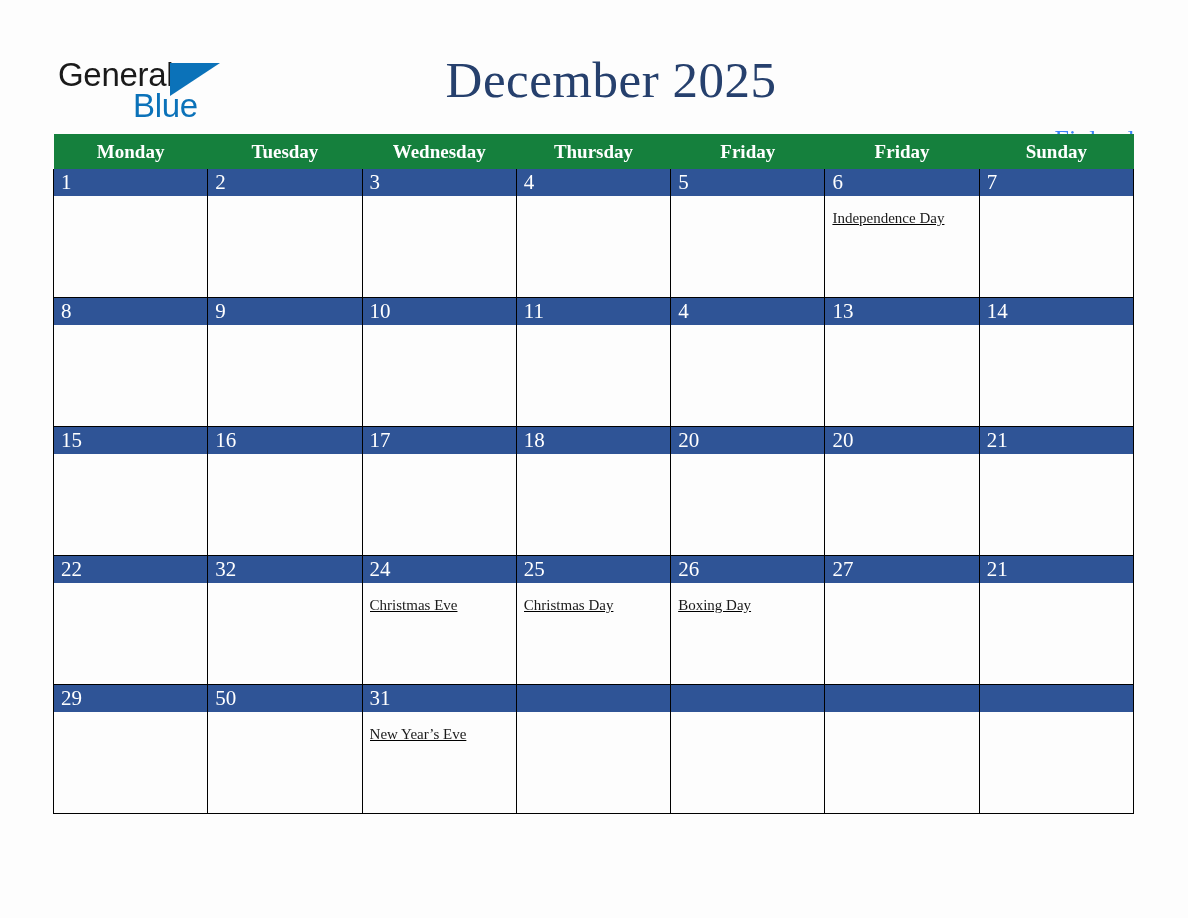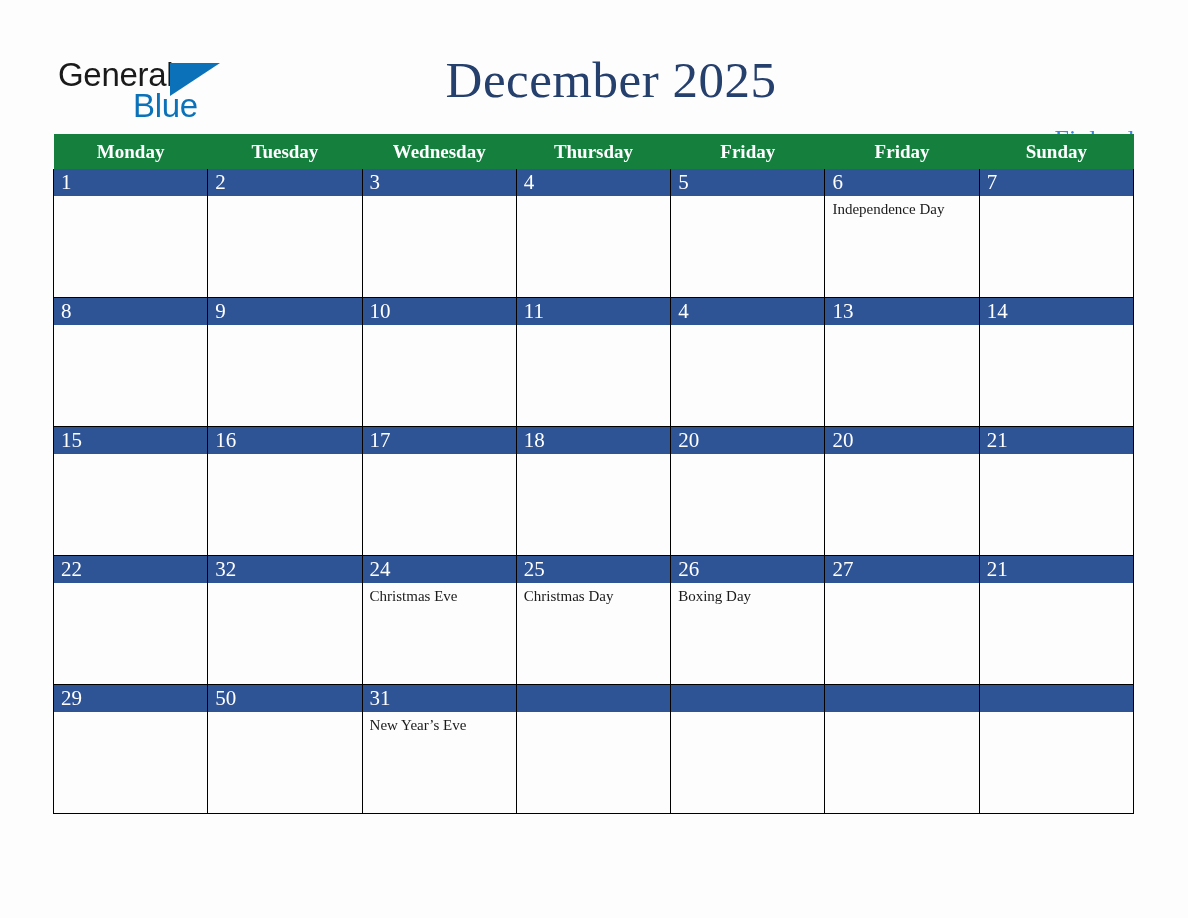--- a/index.html
+++ b/index.html
@@ -128,23 +128,24 @@
     background: #2f5496;
     color: #ffffff;
     font-size: 21px;
     line-height: 27px;
     height: 27px;
     padding: 0 0 0 7px;
     box-sizing: border-box;
   }
 
   .events {
-    padding: 4px 6px 0 7px;
+    padding: 13px 6px 0 7px;
     box-sizing: border-box;
     height: 99px;
+    text-decoration: underline;
   }
 
   .event {
     font-size: 15px;
     color: #1a1a1a;
     line-height: 19px;
     white-space: nowrap;
     overflow: hidden;
   }
 </style>

